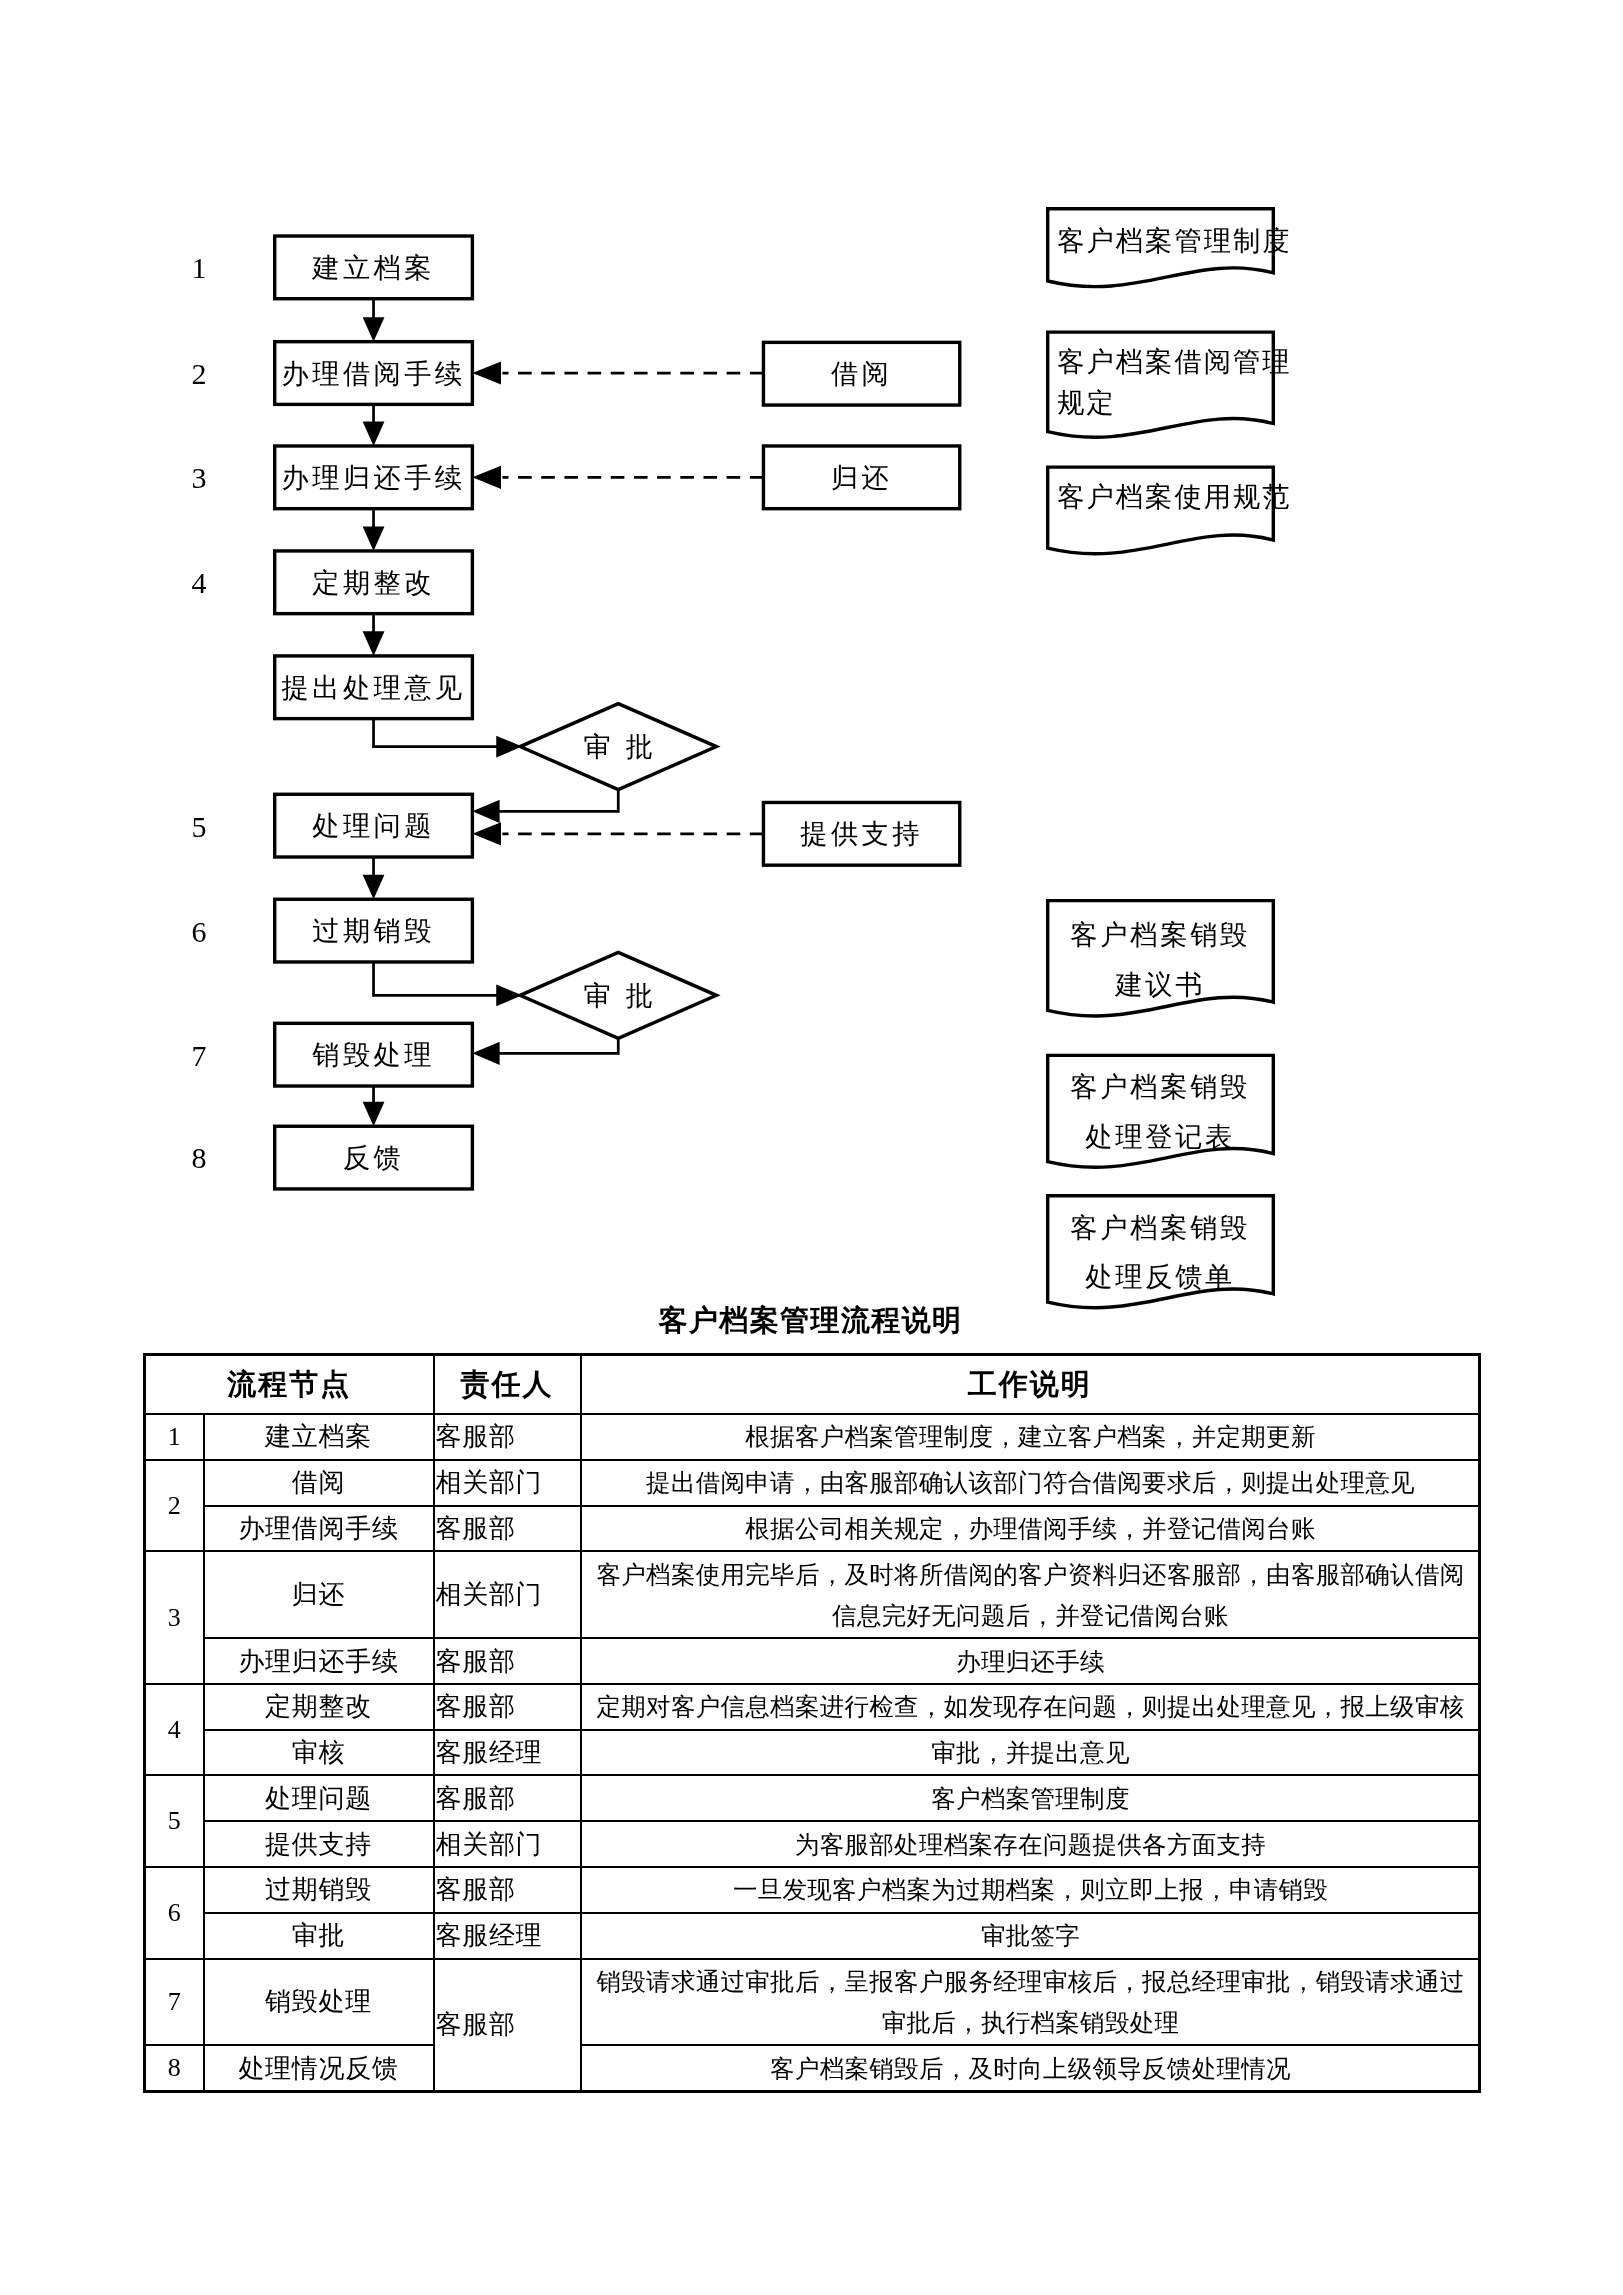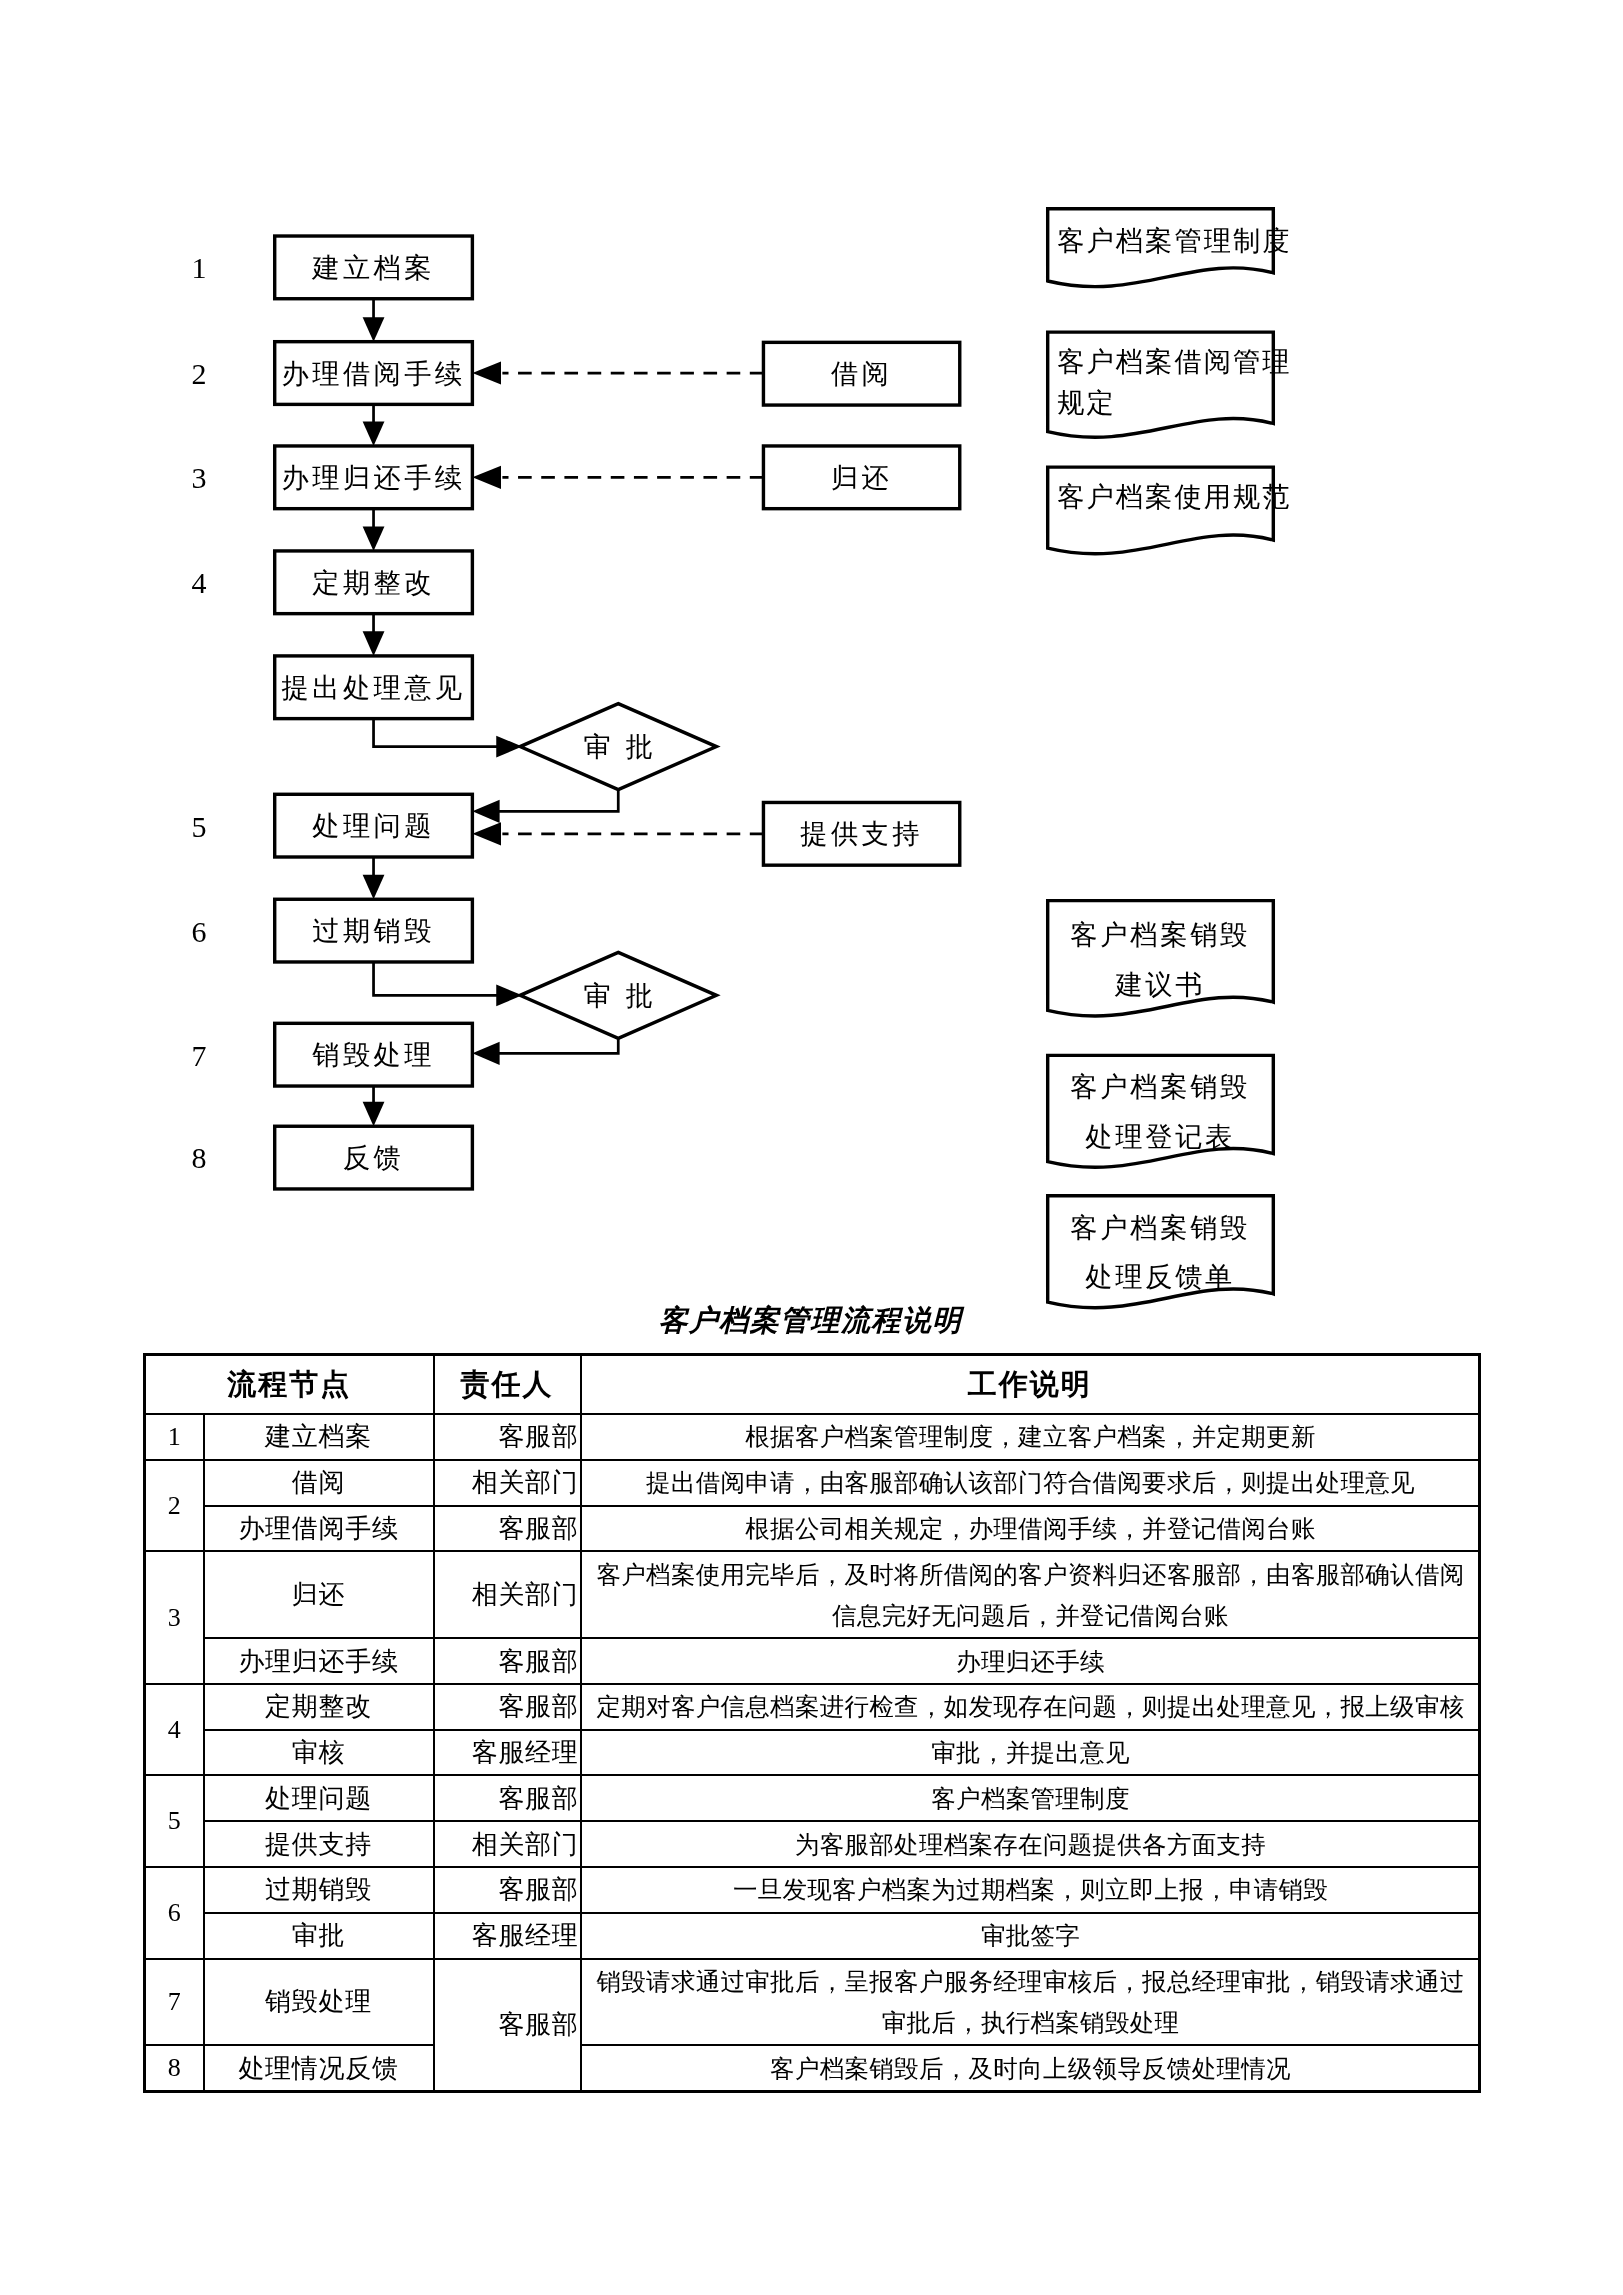--- a/index.html
+++ b/index.html
@@ -11,30 +11,30 @@
   .diamond-label{font-size:40px;letter-spacing:22px;text-anchor:middle;}
   .doc-label{font-size:40px;letter-spacing:3px;}
   .doc-label-center{font-size:40px;letter-spacing:4px;text-anchor:middle;}
   .step-num{font-size:44px;text-anchor:middle;}
   .shape{fill:#ffffff;stroke:#000;stroke-width:5;}
   .conn{fill:none;stroke:#000;stroke-width:4;}
   .conn-dash{fill:none;stroke:#000;stroke-width:4;stroke-dasharray:20 14;}
   .ah{fill:#000;stroke:none;}
 
   #table-title{position:absolute;left:143px;top:1301px;width:1335px;text-align:center;
-               font-size:29px;font-weight:bold;letter-spacing:1.4px;font-style:italic;}
+               font-size:29px;font-weight:bold;letter-spacing:1.4px;}
   #flow-table{position:absolute;left:143px;top:1353px;width:1335px;
               border-collapse:collapse;border:3.4px solid #000;table-layout:fixed;}
   #flow-table th,#flow-table td{border:2px solid #000;border-top-width:2.7px;border-bottom-width:2.7px;
               vertical-align:middle;overflow:hidden;}
   #flow-table th{height:55px;font-size:29px;font-weight:bold;letter-spacing:2px;}
   #flow-table td{height:40px;}
   .c-num{text-align:center;font-size:26px;}
   .c-node{text-align:center;font-size:26px;letter-spacing:0.7px;}
-  .c-resp{text-align:right;font-size:26px;letter-spacing:0.7px;font-family:Liberation Serif, serif;}
+  .c-resp{text-align:left;font-size:26px;letter-spacing:0.7px;font-family:Liberation Serif, serif;}
   .c-desc{text-align:center;font-size:24.5px;line-height:41px;padding:1.4px 9.5px 1.4px 11px;letter-spacing:0.3px;}
 
   #watermark{position:absolute;right:35px;top:2217px;font-size:42px;font-weight:bold;
              font-family:"Liberation Sans","DejaVu Sans",sans-serif;color:#1b1b1b;letter-spacing:2px;
              text-shadow:-2px -2px 0 #ffffff,-3.4px -3.4px 0 #ffffff,1.4px 1.4px 0 #4a4a4a;}
 </style>
 </head>
 <body>
 
 <div id="page">

